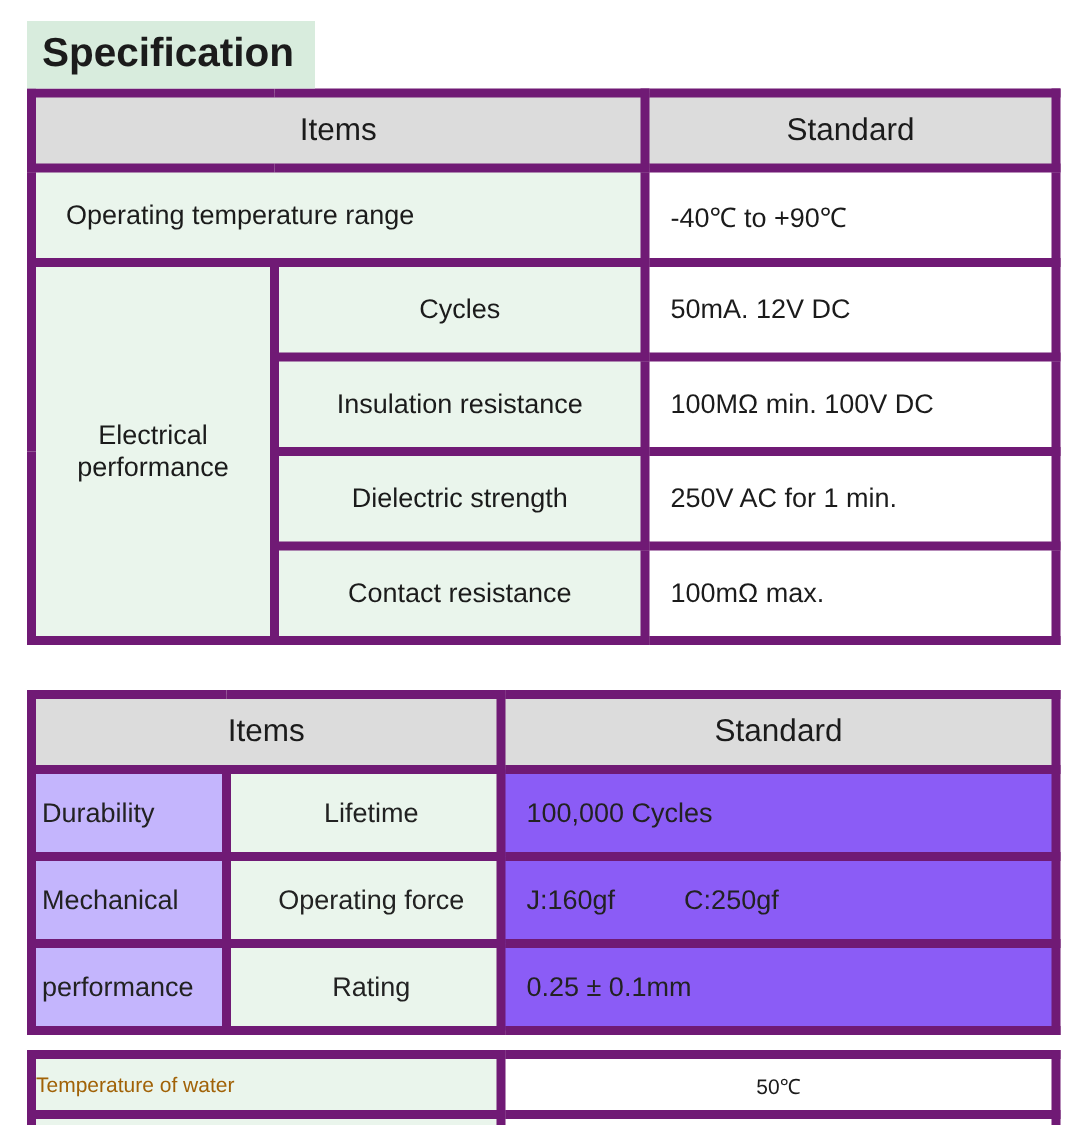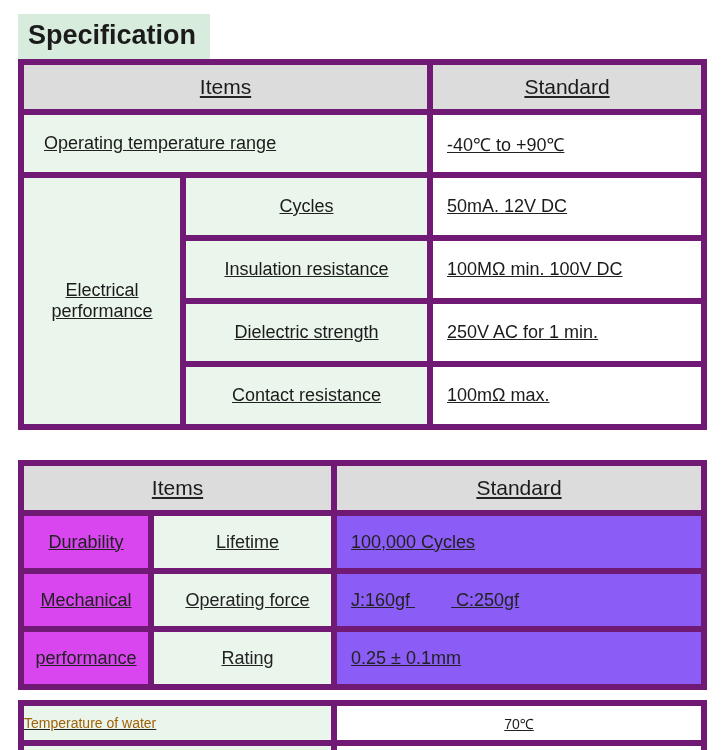--- a/index.html
+++ b/index.html
@@ -13,21 +13,20 @@
     font-family: "Liberation Sans", sans-serif;
     color: #222222;
     overflow: hidden;
   }
   .page {
     position: relative;
     width: 721px;
     height: 750px;
     box-sizing: border-box;
     padding: 0 18px;
-    text-decoration: underline;
   }
 
   
   .heading {
     display: inline-block;
     background: #d8ecdd;
     font-weight: bold;
     color: #1b1b1b;
     line-height: 1;
   }
@@ -96,22 +95,21 @@
   .mech-wrap { margin-top: 30px; }
   .mech-table td { height: 40px; }
   .mech-table .hdr { height: 44px; }
   .mech-table .label-left {
     background: #eaf5ec;
     text-align: center;
     font-size: 18px;
     padding: 6px 0 6px 10px;
   }
   .mech-table .label-center {
-    background: #d946ef;
-    text-align: center;
+    background: #c4b5fd;
     font-size: 18px;
     padding: 6px 4px;
   }
   .mech-table .val {
     background: #8b5cf6;
     text-align: left;
     font-size: 18px;
     padding: 6px 0 6px 14px;
   }
   .force-gap { display: inline-block; width: 36px; }
@@ -221,21 +219,21 @@
   
   <div class="water-wrap">
     <table class="water-table">
       <colgroup>
         <col style="width:313px">
         <col style="width:370px">
       </colgroup>
       <tbody>
         <tr>
           <td class="wlabel">Temperature of water</td>
-          <td class="wval">70℃</td>
+          <td class="wval">50℃</td>
         </tr>
         <tr>
           <td class="wlabel">Depth of water</td>
           <td class="wval">10cm</td>
         </tr>
 
       </tbody>
     </table>
   </div>
 

